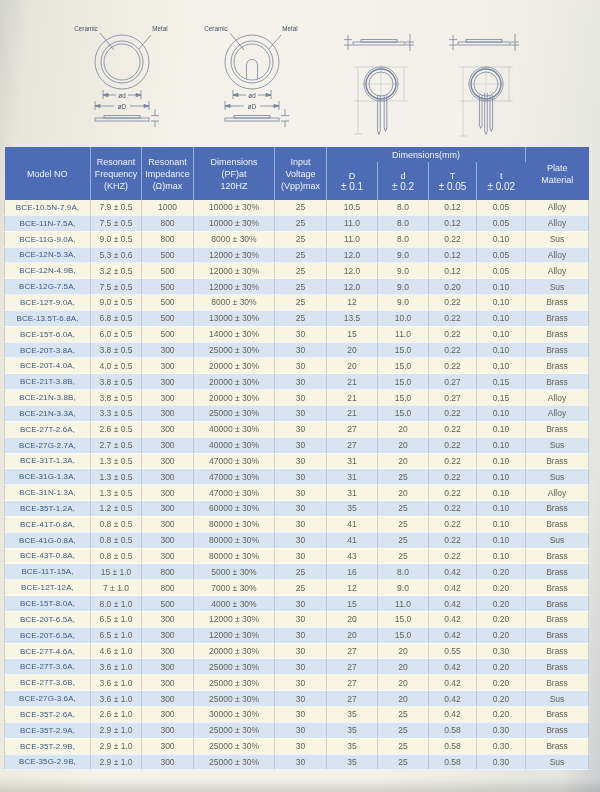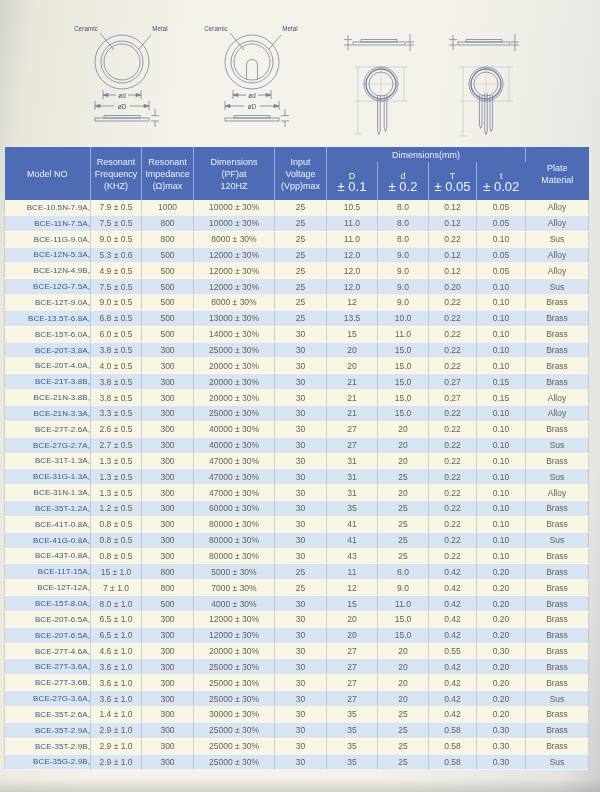--- a/index.html
+++ b/index.html
@@ -16,31 +16,31 @@
   }
   thead th{
     background:#4e6cb5;color:#eef3fc;font-weight:normal;
     border-right:1px solid rgba(255,255,255,.45);
     padding:0;text-align:center;vertical-align:middle;font-size:9px;line-height:12px;
   }
   thead th:last-child{border-right:none;}
   th.dims-head{height:15px;line-height:14px;border-bottom:none;}
   tr.sub-row th{height:38px;}
   .dim-letter{font-size:9px;line-height:12px;}
-  .dim-tol{font-size:13px;line-height:10px;}
+  .dim-tol{font-size:10px;line-height:10px;}
   tbody td{
     height:14.85px;padding:0;text-align:center;vertical-align:middle;
     font-size:8.5px;color:#63625a;
     border-right:1px solid rgba(125,145,175,.35);
     border-bottom:1px solid rgba(255,255,255,.55);
   }
   tbody td:first-child{border-left:1px solid rgba(125,145,175,.3);}
   tbody tr:nth-child(odd){background:#f8f5e2;}
   tbody tr:nth-child(even){background:#d8e4f1;}
-  tbody td.model{color:#3b5a84;font-size:8px;letter-spacing:.1px;text-align:right;}
+  tbody td.model{color:#3b5a84;font-size:8px;letter-spacing:.1px;}
   .page-bottom-shadow{
     position:absolute;left:0;bottom:0;width:600px;height:14px;
     background:linear-gradient(to bottom,rgba(0,0,0,0),rgba(90,95,90,.22));
   }
 </style>
 </head>
 <body>
 
 <div class="diagram-strip">
 <svg width="600" height="147" viewBox="0 0 600 147">
@@ -284,21 +284,21 @@
         <td>12000 ± 30%</td>
         <td>25</td>
         <td>12.0</td>
         <td>9.0</td>
         <td>0.12</td>
         <td>0.05</td>
         <td>Alloy</td>
       </tr>
       <tr>
         <td class="model">BCE-12N-4.9B,</td>
-        <td>4.9 ± 0.5</td>
+        <td>3.2 ± 0.5</td>
         <td>500</td>
         <td>12000 ± 30%</td>
         <td>25</td>
         <td>12.0</td>
         <td>9.0</td>
         <td>0.12</td>
         <td>0.05</td>
         <td>Alloy</td>
       </tr>
       <tr>
@@ -516,21 +516,21 @@
         <td>0.22</td>
         <td>0.10</td>
         <td>Brass</td>
       </tr>
       <tr>
         <td class="model">BCE-11T-15A,</td>
         <td>15 ± 1.0</td>
         <td>800</td>
         <td>5000 ± 30%</td>
         <td>25</td>
-        <td>11</td>
+        <td>16</td>
         <td>8.0</td>
         <td>0.42</td>
         <td>0.20</td>
         <td>Brass</td>
       </tr>
       <tr>
         <td class="model">BCE-12T-12A,</td>
         <td>7 ± 1.0</td>
         <td>800</td>
         <td>7000 ± 30%</td>
@@ -620,21 +620,21 @@
         <td>25000 ± 30%</td>
         <td>30</td>
         <td>27</td>
         <td>20</td>
         <td>0.42</td>
         <td>0.20</td>
         <td>Sus</td>
       </tr>
       <tr>
         <td class="model">BCE-35T-2.6A,</td>
-        <td>1.4 ± 1.0</td>
+        <td>2.6 ± 1.0</td>
         <td>300</td>
         <td>30000 ± 30%</td>
         <td>30</td>
         <td>35</td>
         <td>25</td>
         <td>0.42</td>
         <td>0.20</td>
         <td>Brass</td>
       </tr>
       <tr>

